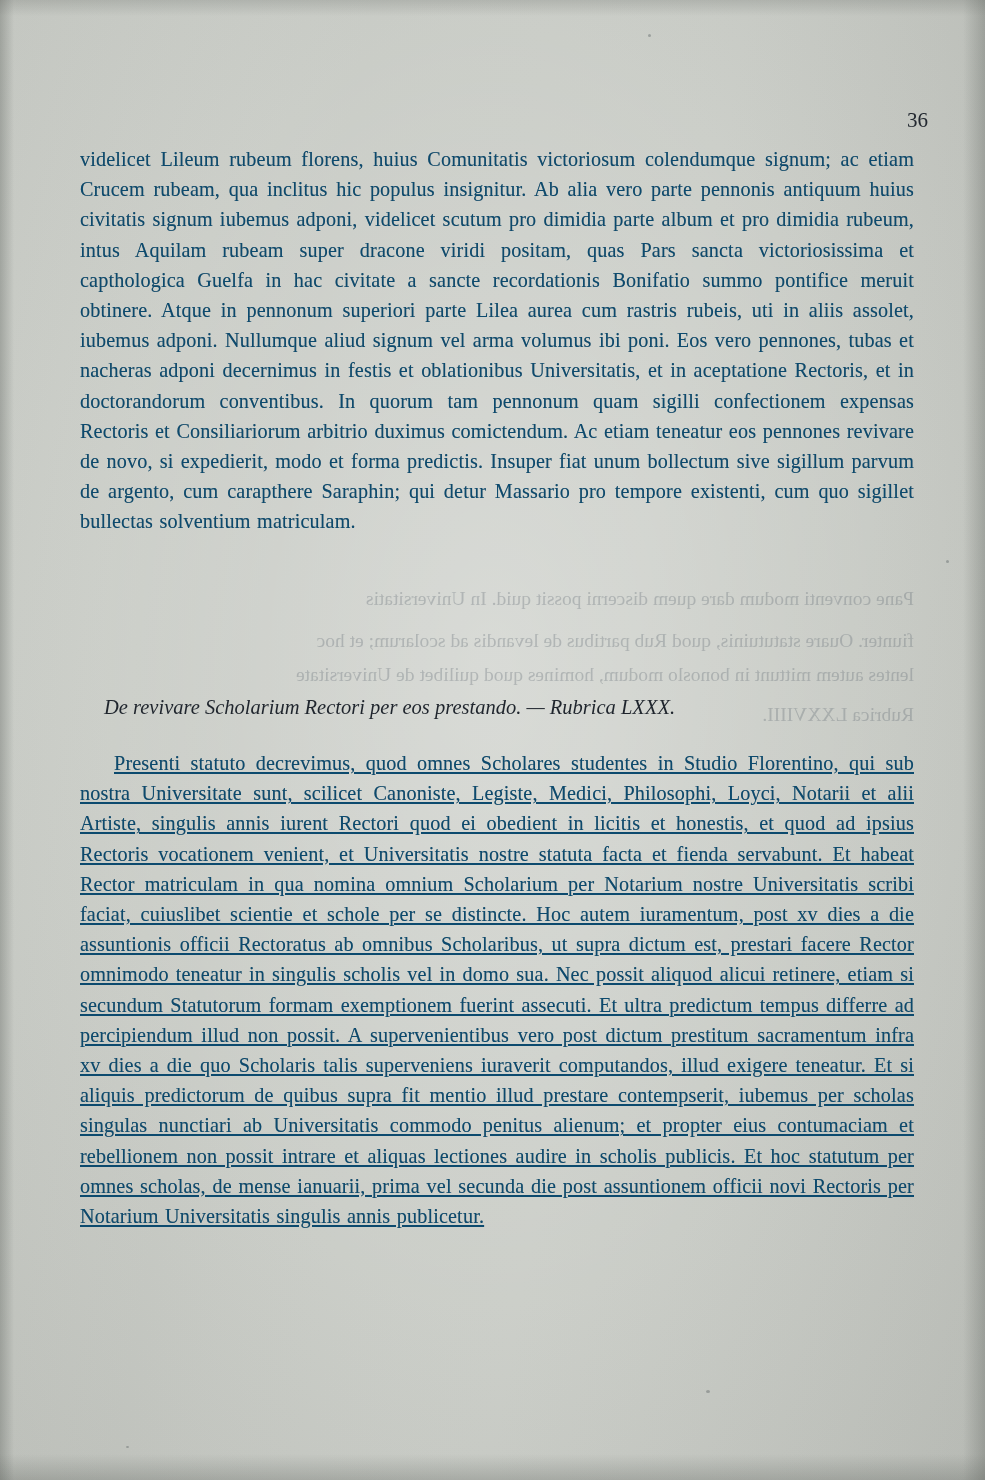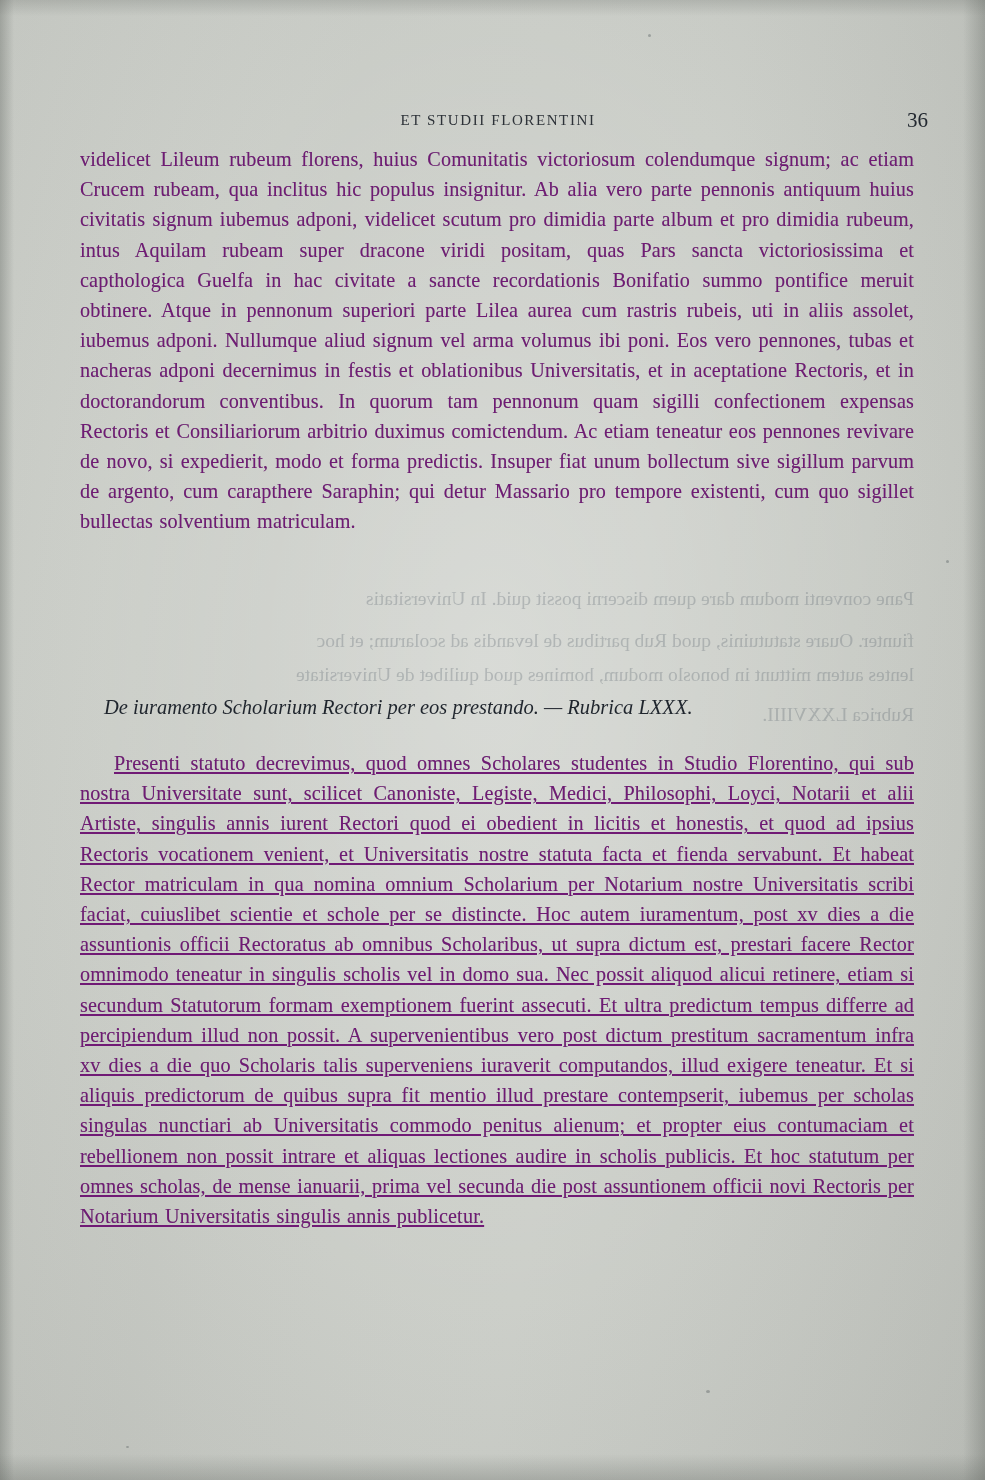--- a/index.html
+++ b/index.html
@@ -91,21 +91,21 @@
   }
 
   p.body {
     margin: 0;
     text-align: justify;
     text-align-last: left;
     font-size: 20.2px;
     line-height: 30.2px;
     letter-spacing: 0.15px;
     word-spacing: 1.2px;
-    color: #701a75;
+    color: #0c4a6e;
     text-shadow: 0 0 0.6px rgba(40,45,50,0.35);
   }
   p.body.indent {
     text-indent: 34px;
     text-decoration: underline;
   }
 
   #block-one {
     top: 144px;
   }
@@ -153,34 +153,33 @@
   }
 </style>
 </head>
 <body>
 
 <div class="page"></div>
 
 <div class="content">
 
   <div class="header-row">
-    <div class="running-head">ET STUDII FLORENTINI</div>
     <div class="folio">36</div>
   </div>
 
   <div class="col" id="block-one">
     <p class="body">videlicet Lileum rubeum florens, huius Comunitatis victoriosum colendumque signum; ac etiam Crucem rubeam, qua inclitus hic populus insignitur. Ab alia vero parte pennonis antiquum huius civitatis signum iubemus adponi, videlicet scutum pro dimidia parte album et pro dimidia rubeum, intus Aquilam rubeam super dracone viridi positam, quas Pars sancta victoriosissima et capthologica Guelfa in hac civitate a sancte recordationis Bonifatio summo pontifice meruit obtinere. Atque in pennonum superiori parte Lilea aurea cum rastris rubeis, uti in aliis assolet, iubemus adponi. Nullumque aliud signum vel arma volumus ibi poni. Eos vero pennones, tubas et nacheras adponi decernimus in festis et oblationibus Universitatis, et in aceptatione Rectoris, et in doctorandorum conventibus. In quorum tam pennonum quam sigilli confectionem expensas Rectoris et Consiliariorum arbitrio duximus comictendum. Ac etiam teneatur eos pennones revivare de novo, si expedierit, modo et forma predictis. Insuper fiat unum bollectum sive sigillum parvum de argento, cum carapthere Saraphin; qui detur Massario pro tempore existenti, cum quo sigillet bullectas solventium matriculam.</p>
   </div>
 
   <div class="bleed" id="bleed-1">Pane conventi modum dare quem discerni possit quid. In Universitatis</div>
   <div class="bleed" id="bleed-2">fiunter. Ouare statutuinis, quod Rub partibus de levandis ad scolarum; et hoc</div>
   <div class="bleed" id="bleed-3">lentes autem mittunt in bonoslo modum, homines quod quilibet de Universitate</div>
   <div class="bleed" id="bleed-4">Rubrica LXXVIIII.</div>
 
-  <div class="rubric">De iuramento Scholarium Rectori per eos prestando. — Rubrica LXXX.</div>
+  <div class="rubric">De revivare Scholarium Rectori per eos prestando. — Rubrica LXXX.</div>
 
   <div class="col" id="block-two">
     <p class="body indent">Presenti statuto decrevimus, quod omnes Scholares studentes in Studio Florentino, qui sub nostra Universitate sunt, scilicet Canoniste, Legiste, Medici, Philosophi, Loyci, Notarii et alii Artiste, singulis annis iurent Rectori quod ei obedient in licitis et honestis, et quod ad ipsius Rectoris vocationem venient, et Universitatis nostre statuta facta et fienda servabunt. Et habeat Rector matriculam in qua nomina omnium Scholarium per Notarium nostre Universitatis scribi faciat, cuiuslibet scientie et schole per se distincte. Hoc autem iuramentum, post xv dies a die assuntionis officii Rectoratus ab omnibus Scholaribus, ut supra dictum est, prestari facere Rector omnimodo teneatur in singulis scholis vel in domo sua. Nec possit aliquod alicui retinere, etiam si secundum Statutorum formam exemptionem fuerint assecuti. Et ultra predictum tempus differre ad percipiendum illud non possit. A supervenientibus vero post dictum prestitum sacramentum infra xv dies a die quo Scholaris talis superveniens iuraverit computandos, illud exigere teneatur. Et si aliquis predictorum de quibus supra fit mentio illud prestare contempserit, iubemus per scholas singulas nunctiari ab Universitatis commodo penitus alienum; et propter eius contumaciam et rebellionem non possit intrare et aliquas lectiones audire in scholis publicis. Et hoc statutum per omnes scholas, de mense ianuarii, prima vel secunda die post assuntionem officii novi Rectoris per Notarium Universitatis singulis annis publicetur.</p>
   </div>
 
   <div class="speck" style="left:648px; top:34px; width:3px; height:3px;"></div>
   <div class="speck" style="left:706px; top:1390px; width:4px; height:3px;"></div>
   <div class="speck" style="left:126px; top:1446px; width:3px; height:2px;"></div>
   <div class="speck" style="left:946px; top:560px; width:3px; height:3px;"></div>
 </div>

